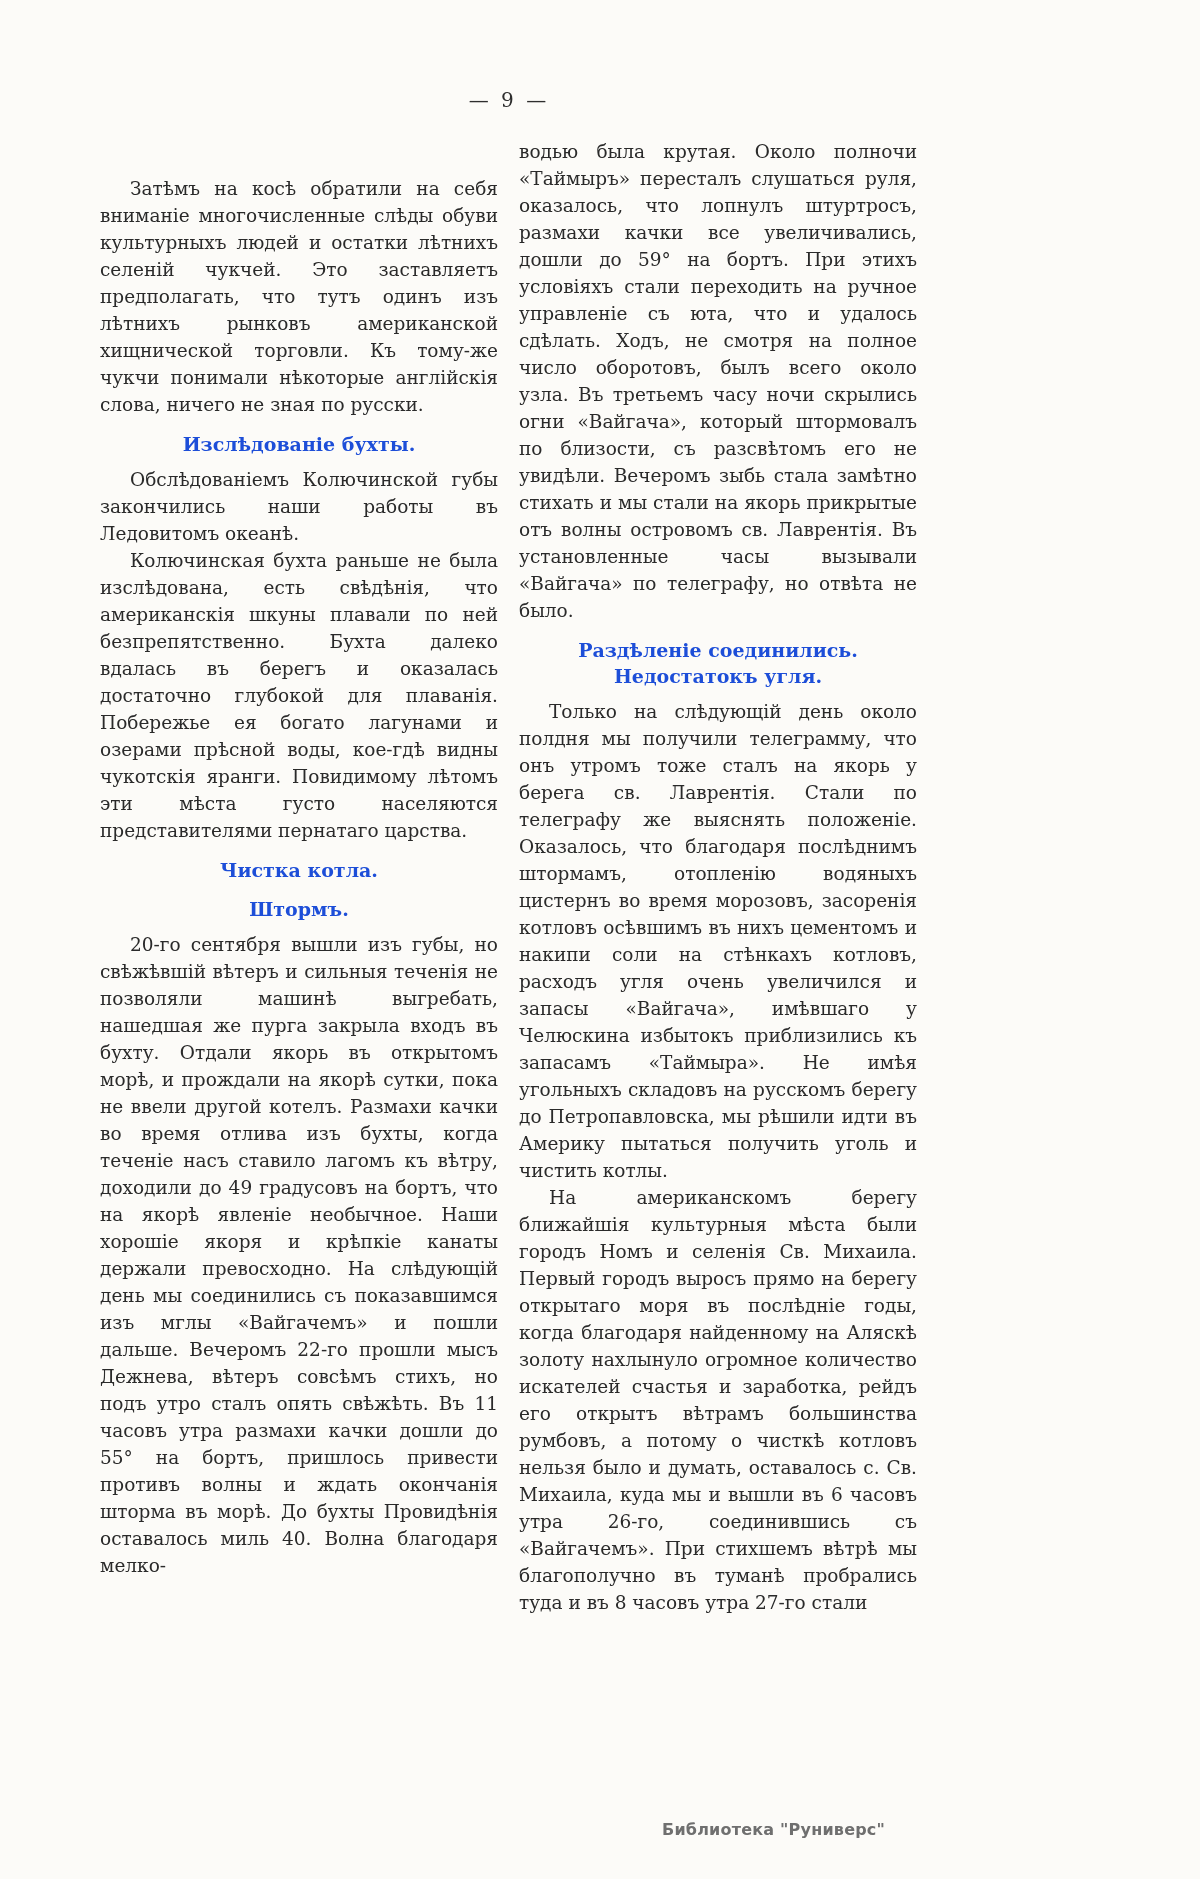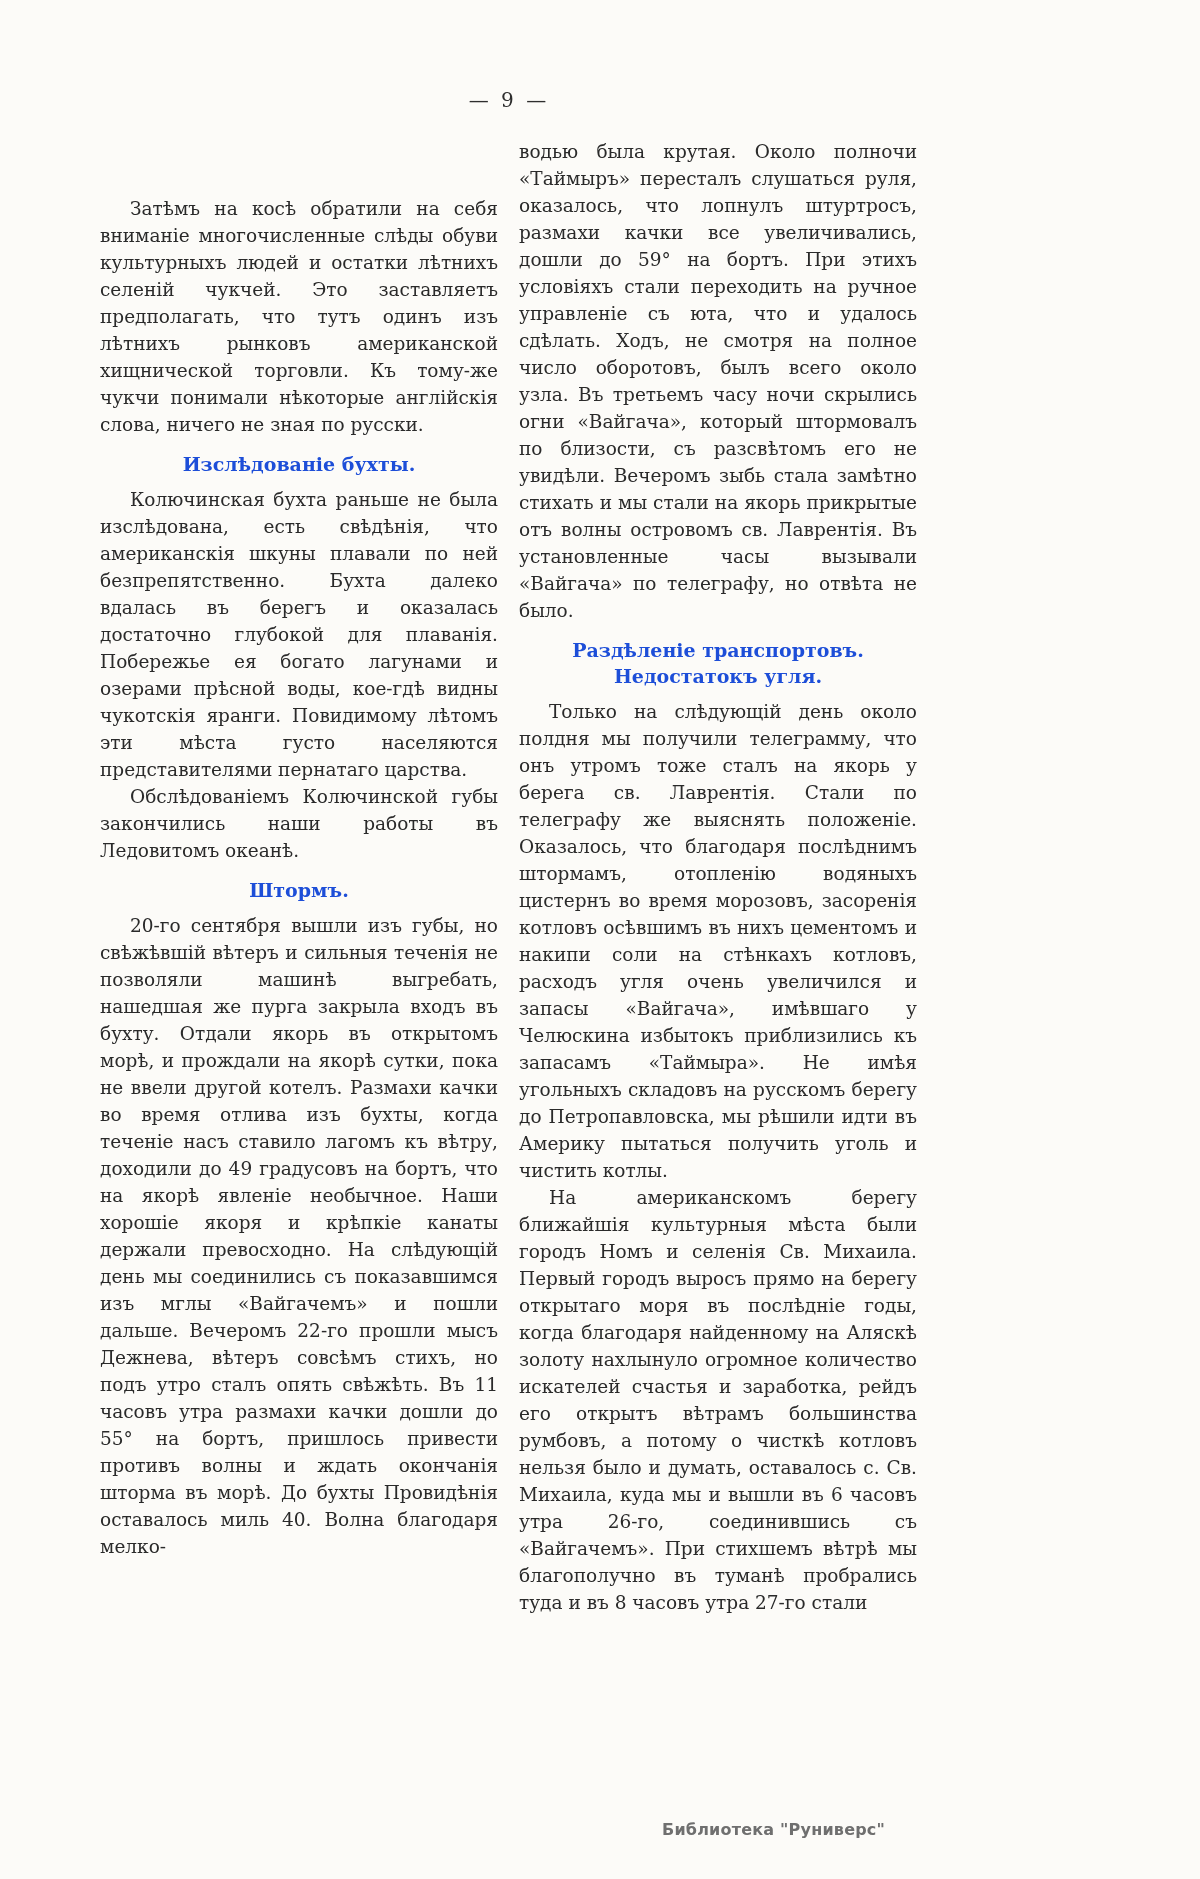--- a/index.html
+++ b/index.html
@@ -74,31 +74,32 @@
 
 <div class="scan-page">
 
   <div class="page-number">— 9 —</div>
 
   <div class="columns">
 
     <div class="col">
       <p>Затѣмъ на косѣ обратили на себя вниманіе многочисленные слѣды обуви культурныхъ людей и остатки лѣтнихъ селеній чукчей. Это заставляетъ предполагать, что тутъ одинъ изъ лѣтнихъ рынковъ американской хищнической торговли. Къ тому-же чукчи понимали нѣкоторые англійскія слова, ничего не зная по русски.</p>
       <h2>Изслѣдованіе бухты.</h2>
+      <p>Обслѣдованіемъ Колючинской губы закончились наши работы въ Ледовитомъ океанѣ.</p>
       <p>Колючинская бухта раньше не была изслѣдована, есть свѣдѣнія, что американскія шкуны плавали по ней безпрепятственно. Бухта далеко вдалась въ берегъ и оказалась достаточно глубокой для плаванія. Побережье ея богато лагунами и озерами прѣсной воды, кое-гдѣ видны чукотскія яранги. Повидимому лѣтомъ эти мѣста густо населяются представителями пернатаго царства.</p>
-      <p>Обслѣдованіемъ Колючинской губы закончились наши работы въ Ледовитомъ океанѣ.</p>
+      <h2>Чистка котла.</h2>
       <h2>Штормъ.</h2>
       <p>20-го сентября вышли изъ губы, но свѣжѣвшій вѣтеръ и сильныя теченія не позволяли машинѣ выгребать, нашедшая же пурга закрыла входъ въ бухту. Отдали якорь въ открытомъ морѣ, и прождали на якорѣ сутки, пока не ввели другой котелъ. Размахи качки во время отлива изъ бухты, когда теченіе насъ ставило лагомъ къ вѣтру, доходили до 49 градусовъ на бортъ, что на якорѣ явленіе необычное. Наши хорошіе якоря и крѣпкіе канаты держали превосходно. На слѣдующій день мы соединились съ показавшимся изъ мглы «Вайгачемъ» и пошли дальше. Вечеромъ 22-го прошли мысъ Дежнева, вѣтеръ совсѣмъ стихъ, но подъ утро сталъ опять свѣжѣть. Въ 11 часовъ утра размахи качки дошли до 55° на бортъ, пришлось привести противъ волны и ждать окончанія шторма въ морѣ. До бухты Провидѣнія оставалось миль 40. Волна благодаря мелко-</p>
     </div>
 
     <div class="divider"></div>
 
     <div class="col">
       <p class="no-indent">водью была крутая. Около полночи «Таймыръ» пересталъ слушаться руля, оказалось, что лопнулъ штуртросъ, размахи качки все увеличивались, дошли до 59° на бортъ. При этихъ условіяхъ стали переходить на ручное управленіе съ юта, что и удалось сдѣлать. Ходъ, не смотря на полное число оборотовъ, былъ всего около узла. Въ третьемъ часу ночи скрылись огни «Вайгача», который штормовалъ по близости, съ разсвѣтомъ его не увидѣли. Вечеромъ зыбь стала замѣтно стихать и мы стали на якорь прикрытые отъ волны островомъ св. Лаврентія. Въ установленные часы вызывали «Вайгача» по телеграфу, но отвѣта не было.</p>
-      <h2>Раздѣленіе транспортовъ. Недостатокъ угля.</h2>
+      <h2>Раздѣленіе соединились. Недостатокъ угля.</h2>
       <p>Только на слѣдующій день около полдня мы получили телеграмму, что онъ утромъ тоже сталъ на якорь у берега св. Лаврентія. Стали по телеграфу же выяснять положеніе. Оказалось, что благодаря послѣднимъ штормамъ, отопленію водяныхъ цистернъ во время морозовъ, засоренія котловъ осѣвшимъ въ нихъ цементомъ и накипи соли на стѣнкахъ котловъ, расходъ угля очень увеличился и запасы «Вайгача», имѣвшаго у Челюскина избытокъ приблизились къ запасамъ «Таймыра». Не имѣя угольныхъ складовъ на русскомъ берегу до Петропавловска, мы рѣшили идти въ Америку пытаться получить уголь и чистить котлы.</p>
       <p>На американскомъ берегу ближайшія культурныя мѣста были городъ Номъ и селенія Св. Михаила. Первый городъ выросъ прямо на берегу открытаго моря въ послѣдніе годы, когда благодаря найденному на Аляскѣ золоту нахлынуло огромное количество искателей счастья и заработка, рейдъ его открытъ вѣтрамъ большинства румбовъ, а потому о чисткѣ котловъ нельзя было и думать, оставалось с. Св. Михаила, куда мы и вышли въ 6 часовъ утра 26-го, соединившись съ «Вайгачемъ». При стихшемъ вѣтрѣ мы благополучно въ туманѣ пробрались туда и въ 8 часовъ утра 27-го стали</p>
     </div>
 
   </div>
 </div>
 
 <div class="watermark">Библиотека "Руниверс"</div>
 
 </body></html>

